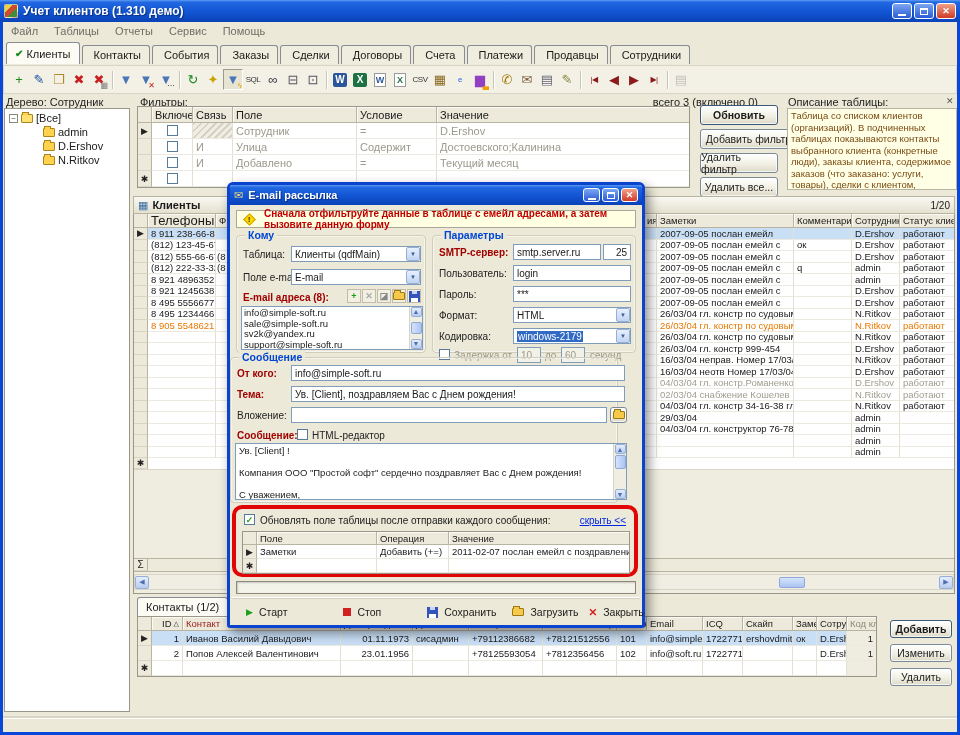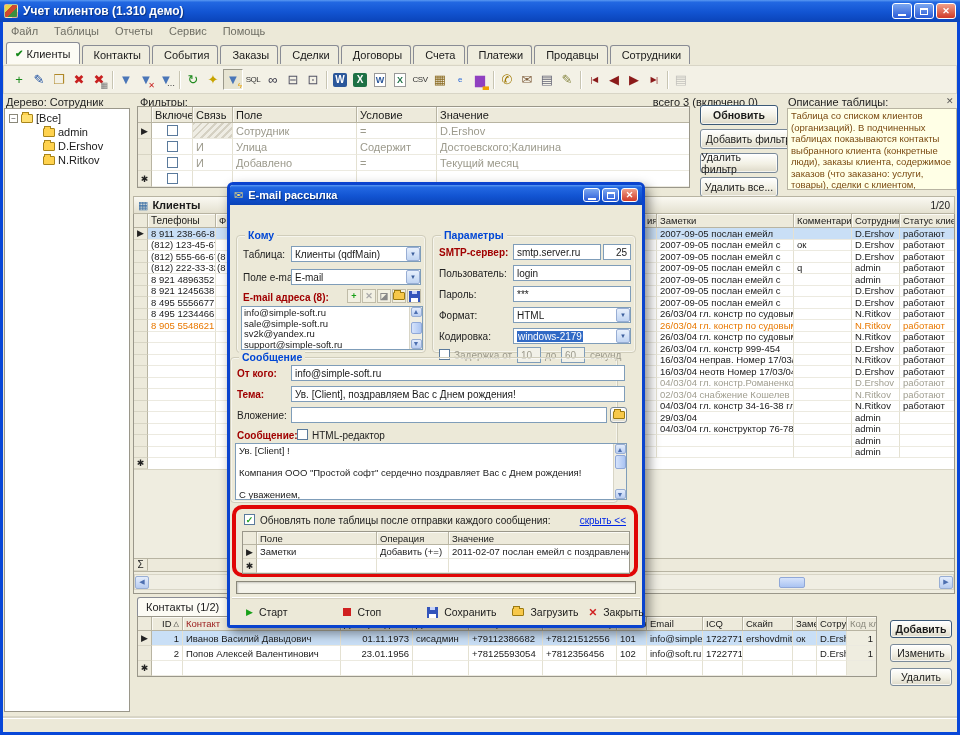--- a/index.html
+++ b/index.html
@@ -515,21 +515,21 @@
   <div class="desc-body">Таблица со списком клиентов (организаций). В подчиненных таблицах показываются контакты выбранного клиента (конкретные люди), заказы клиента, содержимое заказов (что заказано: услуги, товары), сделки с клиентом, выставленные ему счета и платежи клиента. Каждый клиент</div>
 
   <div class="secbar">
     <span style="color:#3A6EA5;font-size:11px">▦</span>
     <span style="font-weight:bold">Клиенты</span>
     <span style="margin-left:auto;font-size:10px">1/20</span>
   </div>
   <div class="clients-wrap cg">
     <div class="grow ghead">
       <span class="mc" style="border-bottom:1px solid #B8B4A2"></span>
-      <span class="gh" style="flex:0 0 68px;font-size:10px">Телефоны</span>
+      <span class="gh" style="flex:0 0 68px;font-size:13px">Телефоны</span>
       <span class="gh" style="flex:0 0 12px;font-size:9.5px">Ф</span>
       <span class="gh" style="flex:0 0 418px;border-right:none"></span>
       <span class="gh" style="flex:0 0 11px;font-size:9.5px;padding:0 1px">ия</span>
       <span class="gh" style="flex:0 0 137px;font-size:9.5px">Заметки</span>
       <span class="gh" style="flex:0 0 58px;font-size:9.5px">Комментарии</span>
       <span class="gh" style="flex:0 0 48px;font-size:9.5px">Сотрудник</span>
       <span class="gh" style="flex:1;border-right:none;font-size:9.5px">Статус клие</span>
     </div>
     <div style="background:#fff">
 
@@ -899,20 +899,26 @@
           </span>
         <span class="wbtn">
             <span class="glyph-restore"></span>
           </span>
         <span class="wbtn close">
             <span>✕</span>
           </span>
       </span>
     </div>
 
+    <div class="warn">
+      <span class="diamond">
+          <span>!</span>
+        </span>
+      <span>Сначала отфильтруйте данные в таблице с емейл адресами, а затем вызовите данную форму</span>
+    </div>
 
     <div class="grp" style="left:6px;top:50px;width:190px;height:118px">
       <span class="grp-title">Кому</span>
       <span class="abs lbl" style="left:6px;top:13px">Таблица:</span>
       <div class="combo abs" style="left:54px;top:10px;width:130px">
         <span>Клиенты (qdfMain)</span>
         <span class="cbtn">▼</span>
       </div>
       <span class="abs lbl" style="left:6px;top:36px">Поле e-mail:</span>
       <div class="combo abs" style="left:54px;top:33px;width:130px">

